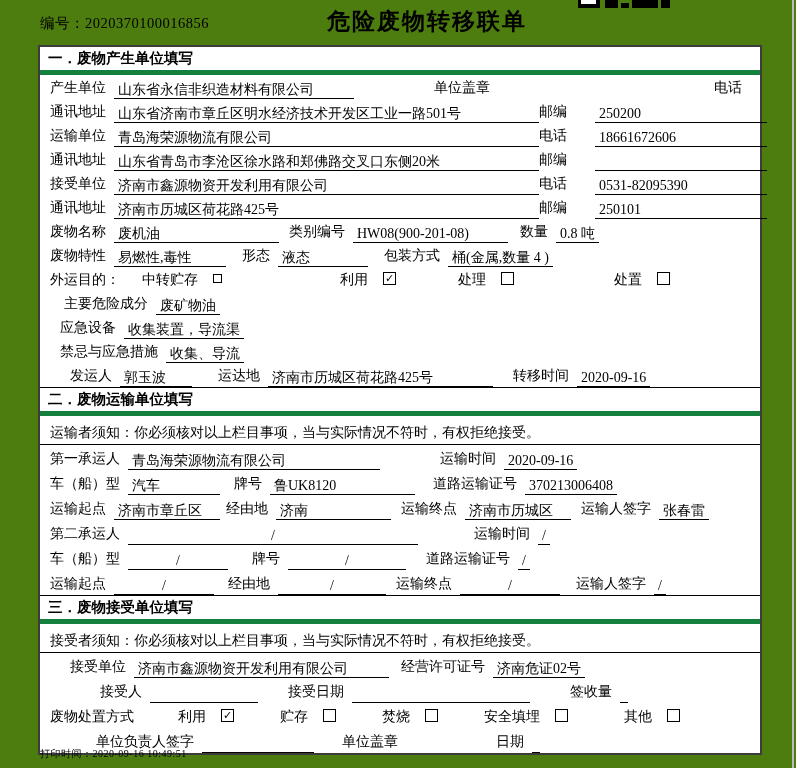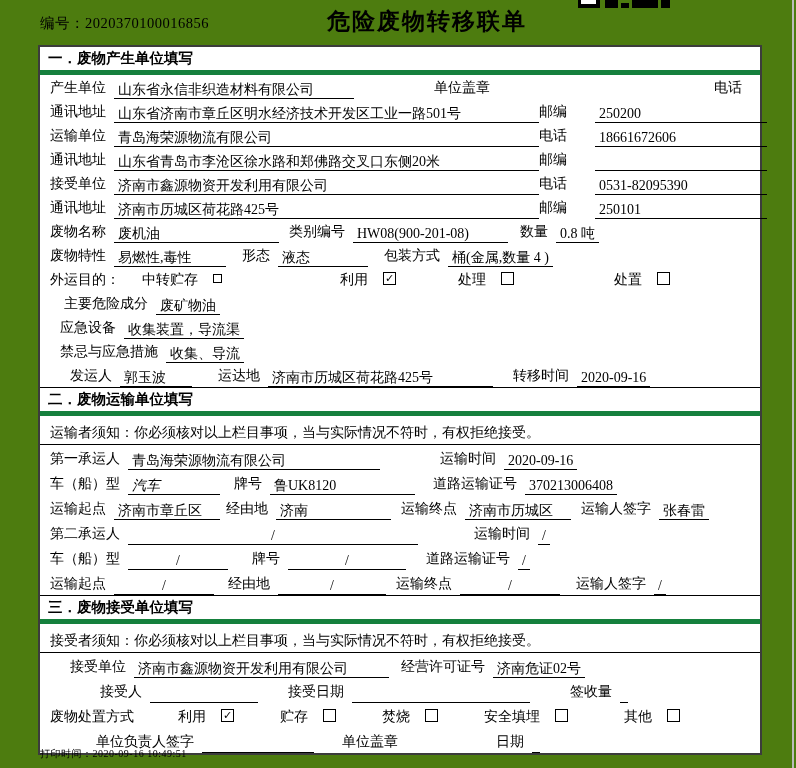--- a/index.html
+++ b/index.html
@@ -225,21 +225,21 @@
             <span class="val" style="width: 252px;">青岛海荣源物流有限公司</span>
           </div>
           <div class="field" style="margin-left: 60px;">
             <span class="lbl">运输时间</span>
             <span class="val grow">2020-09-16</span>
           </div>
         </div>
         <div class="row">
           <div class="field">
             <span class="lbl">车（船）型</span>
-            <span class="val" style="width: 92px; font-style: italic;">汽车</span>
+            <span class="val" style="width: 92px;">汽车</span>
           </div>
           <div class="field" style="margin-left: 14px;">
             <span class="lbl">牌号</span>
             <span class="val" style="width: 145px;">鲁UK8120</span>
           </div>
           <div class="field" style="margin-left: 18px;">
             <span class="lbl">道路运输证号</span>
             <span class="val grow">370213006408</span>
           </div>
         </div>

